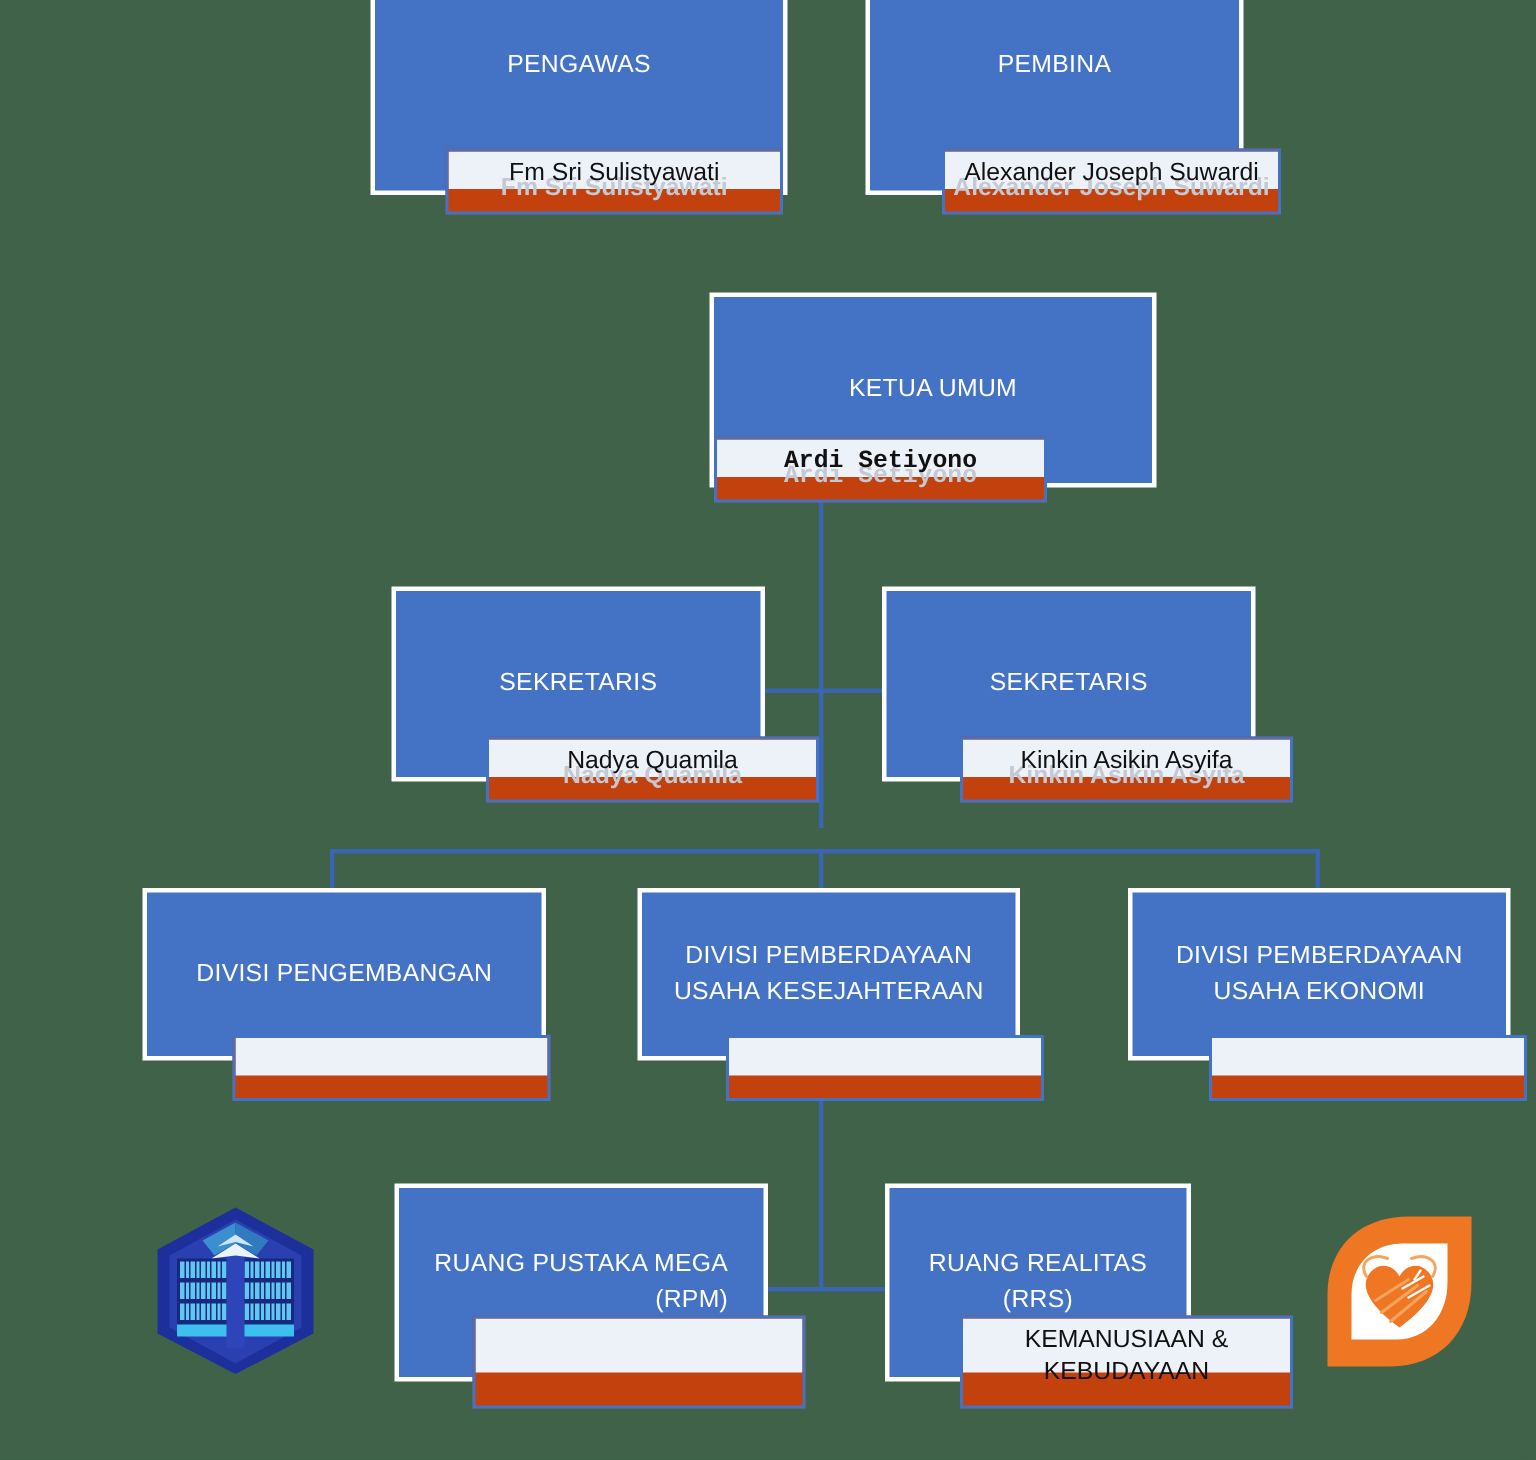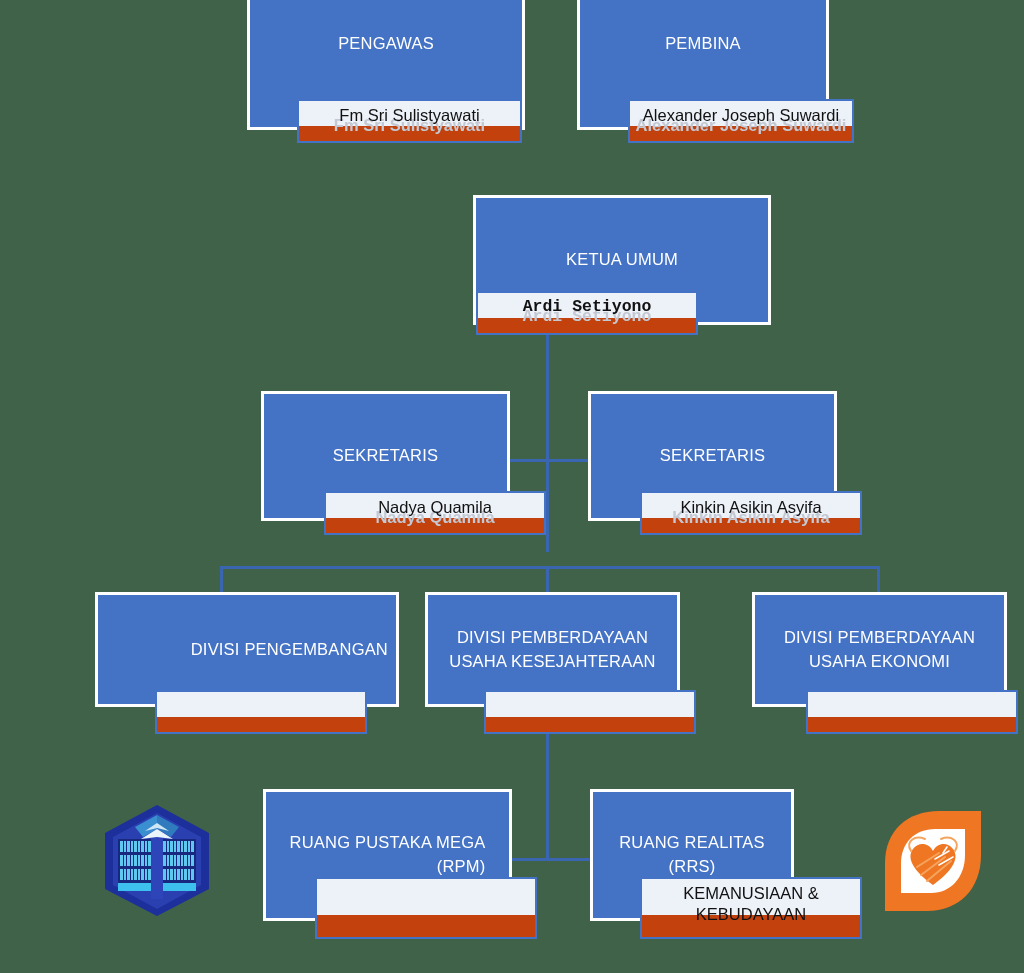--- a/index.html
+++ b/index.html
@@ -128,21 +128,21 @@
 
   <div class="node" style="left:591px;top:394px;width:243px;height:124px;justify-content:center;">
     <span class="ttl">SEKRETARIS</span>
   </div>
   <div class="label" style="left:640px;top:491px;width:222px;height:44px;">
     <div class="band"></div>
     <div class="ghost">Kinkin Asikin Asyifa</div>
     <div class="txt">Kinkin Asikin Asyifa</div>
   </div>
 
-  <div class="node" style="left:98px;top:595px;width:298px;height:109px;justify-content:flex-end;">
+  <div class="node" style="left:98px;top:595px;width:263px;height:109px;">
     <span class="ttl">DIVISI PENGEMBANGAN</span>
   </div>
   <div class="label" style="left:155px;top:690px;width:212px;height:44px;">
     <div class="band"></div>
     <div class="ghost"></div>
     <div class="txt"></div>
   </div>
 
   <div class="node" style="left:428px;top:595px;width:249px;height:109px;">
     <span class="ttl">DIVISI PEMBERDAYAAN

